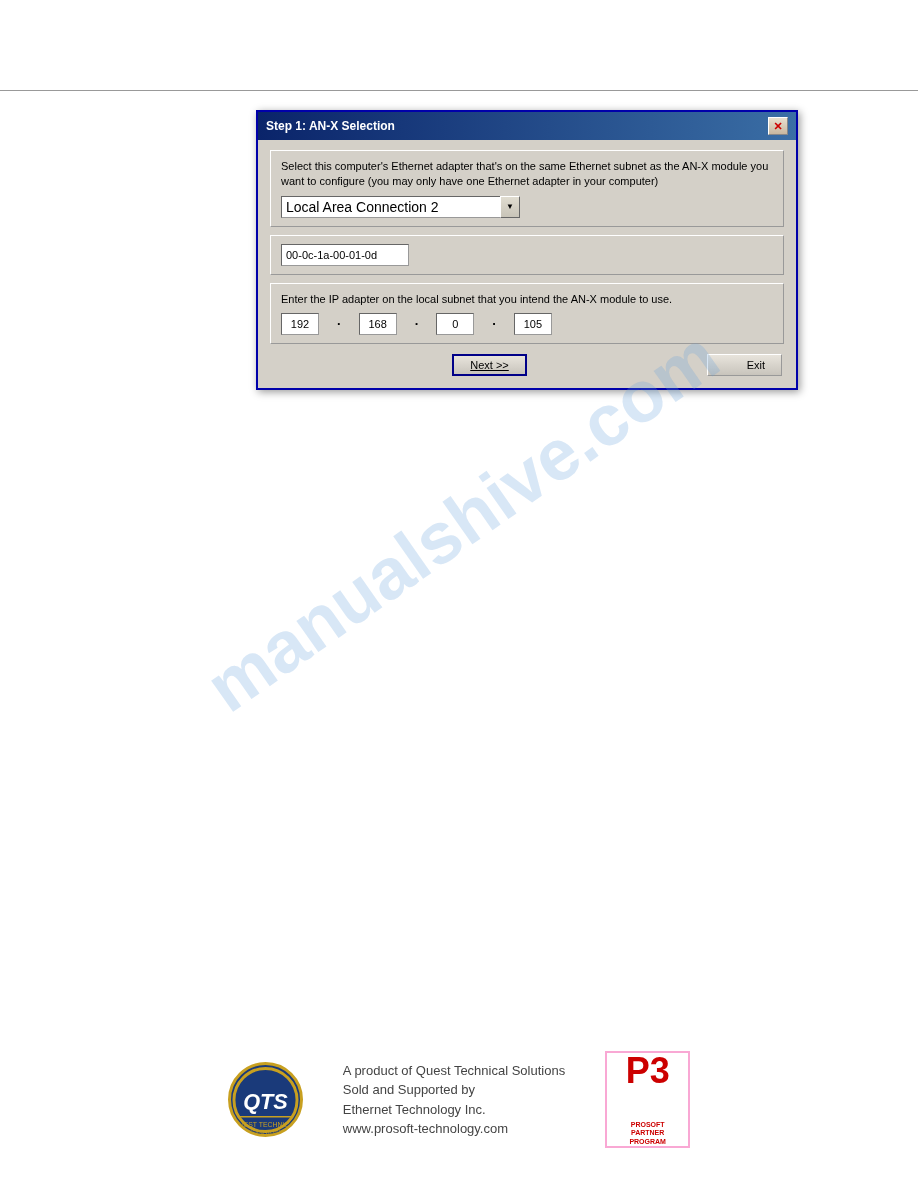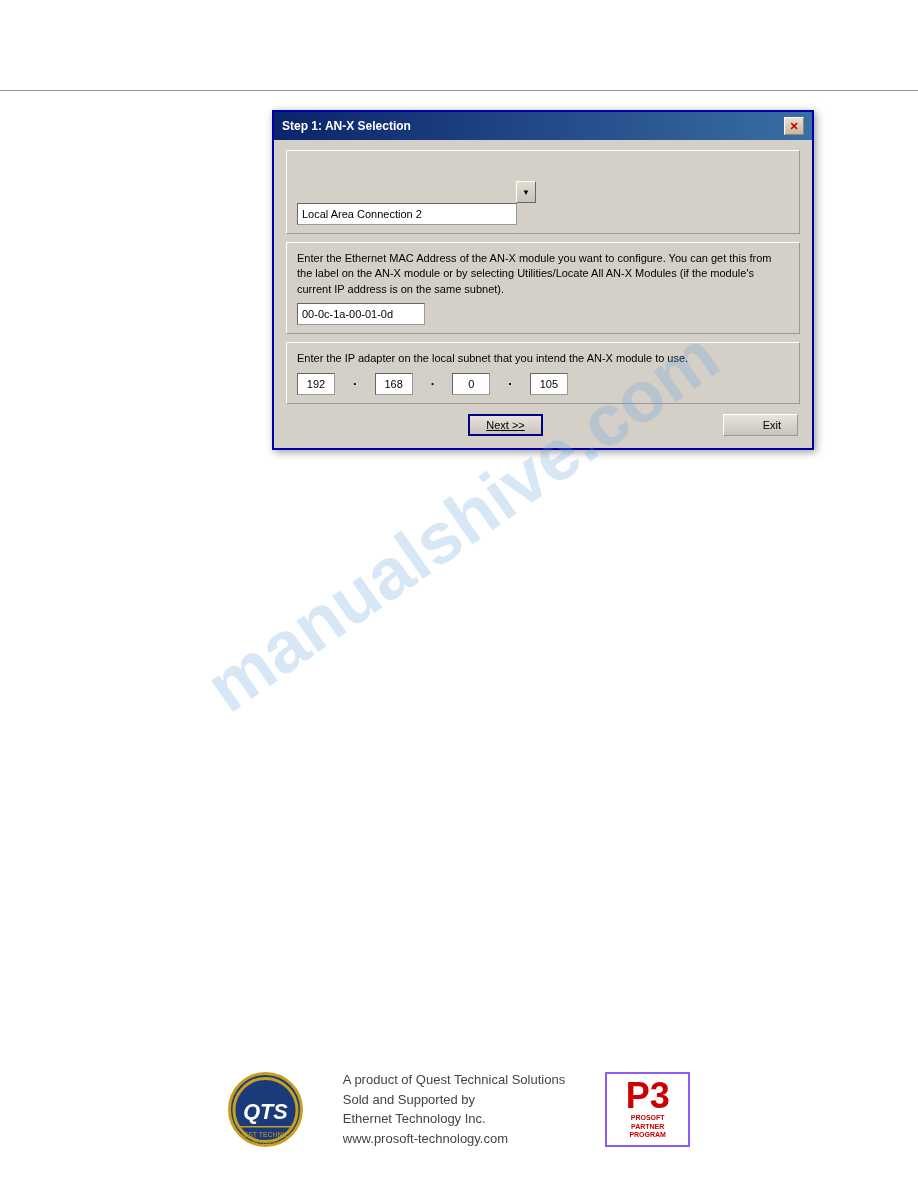--- a/index.html
+++ b/index.html
@@ -21,21 +21,21 @@
       left: 0;
       width: 918px;
       height: 1px;
       background: #999;
     }
 
     
     .dialog {
       position: absolute;
       top: 110px;
-      left: 272px;
+      left: 256px;
       width: 542px;
       background: #d4d0c8;
       border: 2px solid #0000aa;
       box-shadow: 2px 2px 8px rgba(0,0,0,0.4);
     }
 
     
     .title-bar {
       background: linear-gradient(to right, #0a246a, #3a6ea5);
       color: white;
@@ -99,25 +99,24 @@
       display: flex;
       align-items: center;
     }
 
     .dropdown {
       background: white;
       border: 1px solid #999;
       border-top-color: #666;
       border-left-color: #666;
       padding: 2px 4px;
-      font-size: 11px;
+      font-size: 14px;
       width: 220px;
       height: 22px;
       appearance: none;
-      margin-top: 44px;
       -webkit-appearance: none;
     }
 
     .dropdown-arrow {
       width: 20px;
       height: 22px;
       background: linear-gradient(to bottom, #e0dcd0, #c8c4b8);
       border: 1px solid #666;
       border-top-color: #fff;
       border-left-color: #fff;
@@ -249,25 +248,25 @@
     .footer-text-block {
       font-size: 13px;
       color: #444;
       text-align: left;
       line-height: 1.5;
     }
 
     
     .p3-logo {
       width: 85px;
-      height: 75px;
-      border: 2px solid #8b5cf6;
-      display: flex;
-      align-items: center;
-      justify-content: center;
+      height: 97px;
+      border: 2px solid #f9a8d4;
+      display: flex;
+      align-items: center;
+      justify-content: space-between;
       flex-direction: column;
       background: white;
     }
 
     .p3-large {
       font-size: 36px;
       font-weight: bold;
       color: #cc0000;
       line-height: 1;
     }
@@ -288,28 +287,28 @@
 <div class="dialog">
 
   <div class="title-bar">
     <span class="title-bar-title">Step 1: AN-X Selection</span>
     <div class="title-bar-close">✕</div>
   </div>
 
   <div class="dialog-body">
 
     <div class="section">
+      <div class="section-text">Select this computer's Ethernet adapter that's on the same Ethernet subnet as the AN-X module you want to configure (you may only have one Ethernet adapter in your computer)</div>
       <div class="dropdown-wrapper">
         <select class="dropdown"><option value="Local Area Connection 2">Local Area Connection 2</option><option value="Local Area Connection 1">Local Area Connection 1</option></select>
         <div class="dropdown-arrow">▼</div>
       </div>
     </div>
 
     <div class="section">
-      <div class="section-text">Enter the Ethernet MAC Address of the AN-X module you want to configure. You can get this from the label on the AN-X module or by selecting Utilities/Locate All AN-X Modules (if the module's current IP address is on the same subnet).</div>
       <input class="text-input" type="text" value="00-0c-1a-00-01-0d" style="">
     </div>
 
     <div class="section">
       <div class="section-text">Enter the IP adapter on the local subnet that you intend the AN-X module to use.</div>
       <div class="ip-row">
         <input class="ip-field" type="text" value="192" style="">
         <span class="ip-dot">.</span>
         <input class="ip-field" type="text" value="168" style="">
         <span class="ip-dot">.</span>

